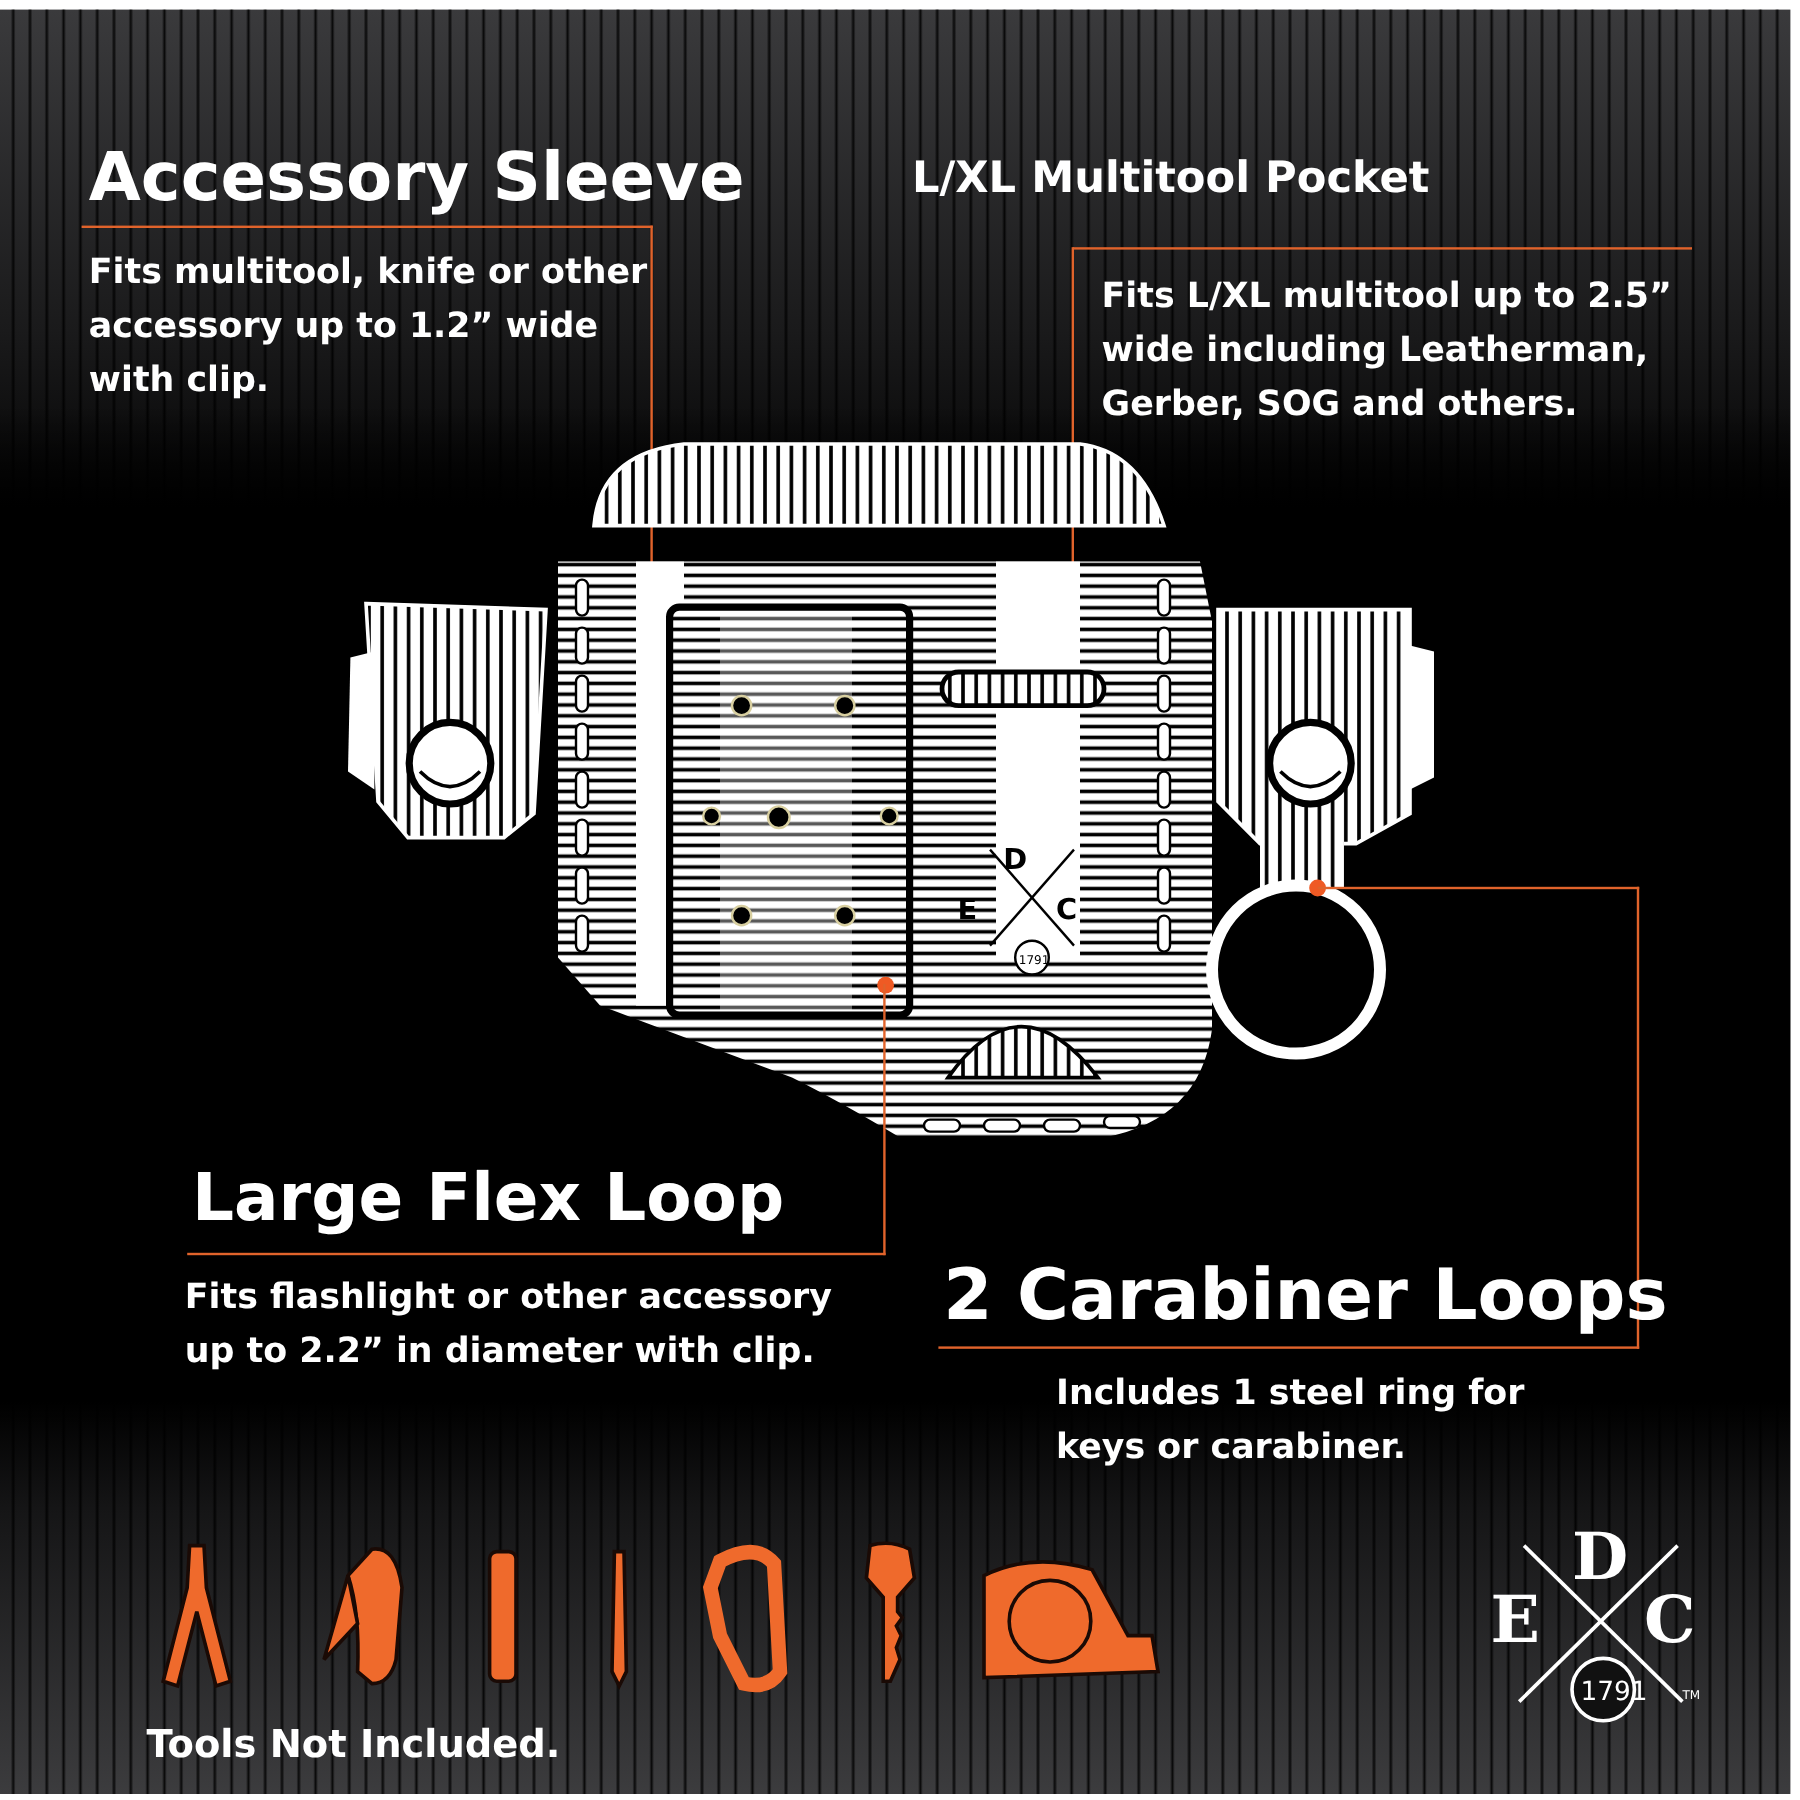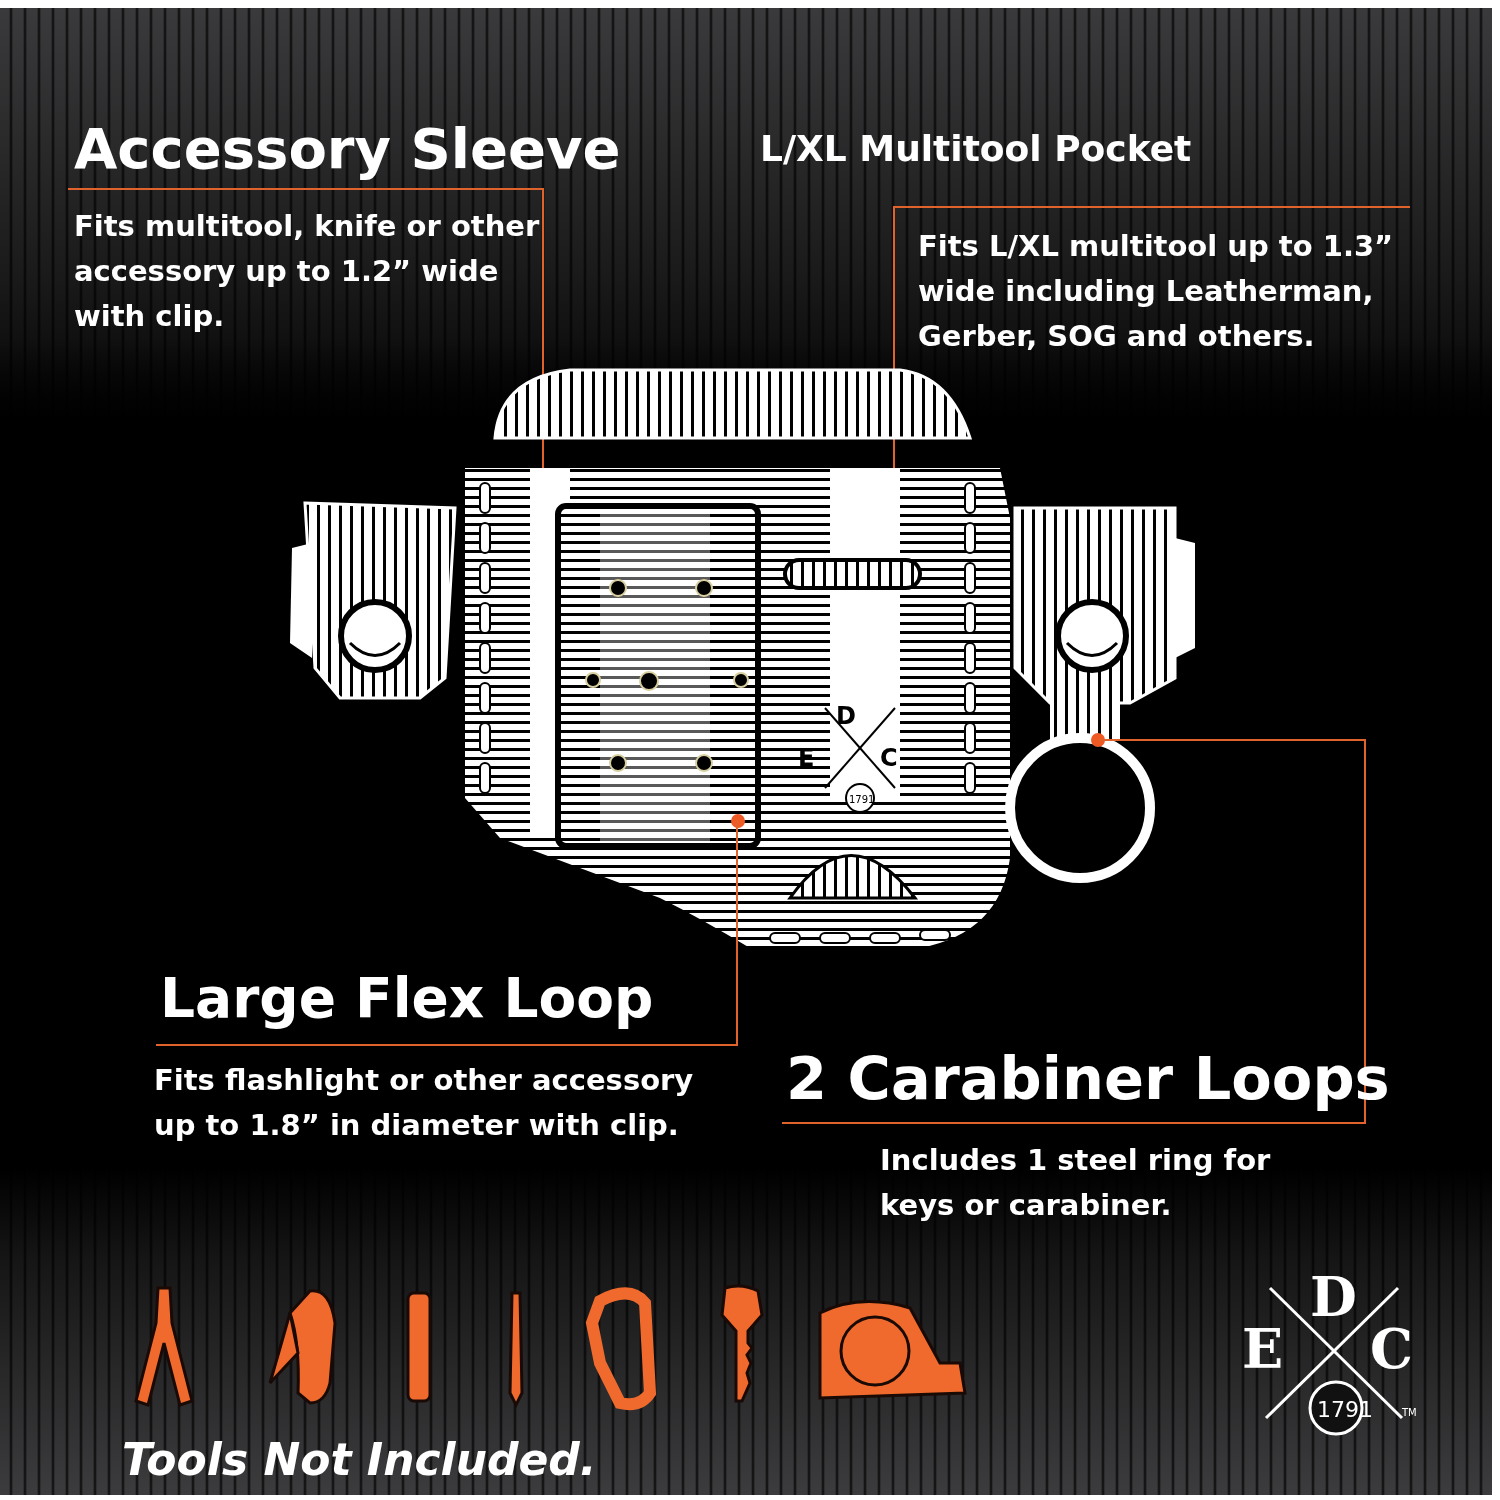--- a/index.html
+++ b/index.html
@@ -46,21 +46,21 @@
     <div>Fits multitool, knife or other</div>
     <div>accessory up to 1.2” wide</div>
     <div>with clip.</div>
   </div>
 
   <div class="title" style="left:760px; top:120px; font-size:36px;">L/XL Multitool Pocket</div>
   <div class="line" style="left:894px; top:198px; width:516px; height:2px;"></div>
   <div class="line" style="left:893px; top:198px; width:2px; height:312px;"></div>
   <div class="dot" style="left:887px; top:502px;"></div>
   <div class="desc" style="left:918px; top:216px;">
-    <div>Fits L/XL multitool up to 1.3”</div>
+    <div>Fits L/XL multitool up to 2.5”</div>
     <div>wide including Leatherman,</div>
     <div>Gerber, SOG and others.</div>
   </div>
 
   <svg class="holster" viewBox="0 0 940 600">
     <defs>
       <pattern id="hstripe" width="10" height="9" patternUnits="userSpaceOnUse">
         <rect width="10" height="9" fill="#fff"></rect>
         <rect y="3" width="10" height="3" fill="#000"></rect>
       </pattern>
@@ -142,21 +142,21 @@
       <circle cx="800" cy="450" r="70" fill="none" stroke="#fff" stroke-width="10"></circle>
     </g>
   </svg>
 
   <div class="dot" style="left:731px; top:806px;"></div>
   <div class="line" style="left:736px; top:812px; width:2px; height:226px;"></div>
   <div class="line" style="left:156px; top:1036px; width:582px; height:2px;"></div>
   <div class="title" style="left:160px; top:958px; font-size:55px;">Large Flex Loop</div>
   <div class="desc" style="left:154px; top:1050px;">
     <div>Fits flashlight or other accessory</div>
-    <div>up to 1.8” in diameter with clip.</div>
+    <div>up to 2.2” in diameter with clip.</div>
   </div>
 
   <div class="dot" style="left:1091px; top:725px;"></div>
   <div class="line" style="left:1098px; top:731px; width:268px; height:2px;"></div>
   <div class="line" style="left:1364px; top:731px; width:2px; height:385px;"></div>
   <div class="line" style="left:782px; top:1114px; width:584px; height:2px;"></div>
   <div class="title" style="left:786px; top:1036px; font-size:59px;">2 Carabiner Loops</div>
   <div class="desc" style="left:880px; top:1130px;">
     <div>Includes 1 steel ring for</div>
     <div>keys or carabiner.</div>
@@ -182,21 +182,21 @@
         </g>
       <g>
           <path d="M595,5 Q612,0 628,8 L632,32 L618,48 L618,60 L622,65 L617,72 L621,80 L617,90 L620,100 L612,118 L606,118 L606,48 L592,32 Z"></path>
         </g>
       <g>
           <path d="M690,30 Q730,10 780,25 L810,80 L830,80 L835,110 L690,115 Z"></path>
           <circle cx="745" cy="68" r="34" fill="none" stroke="#1a0a05" stroke-width="3"></circle>
         </g>
     </g>
   </svg>
-  <div class="title" style="left:122px; top:1426px; font-size:44px;font-style:italic;">Tools Not Included.</div>
+  <div class="title" style="left:122px; top:1426px; font-size:32px;">Tools Not Included.</div>
 
   <svg class="logo" viewBox="0 0 200 190">
     <g stroke="#fff" stroke-width="3">
       <line x1="40" y1="30" x2="172" y2="160"></line>
       <line x1="168" y1="30" x2="36" y2="160"></line>
     </g>
     <circle cx="106" cy="150" r="26" fill="#111" stroke="#fff" stroke-width="3"></circle>
     <text x="80" y="58" font-size="54" font-weight="bold" fill="#fff" font-family="DejaVu Serif, serif">D</text>
     <text x="12" y="110" font-size="54" font-weight="bold" fill="#fff" font-family="DejaVu Serif, serif">E</text>
     <text x="140" y="110" font-size="54" font-weight="bold" fill="#fff" font-family="DejaVu Serif, serif">C</text>

